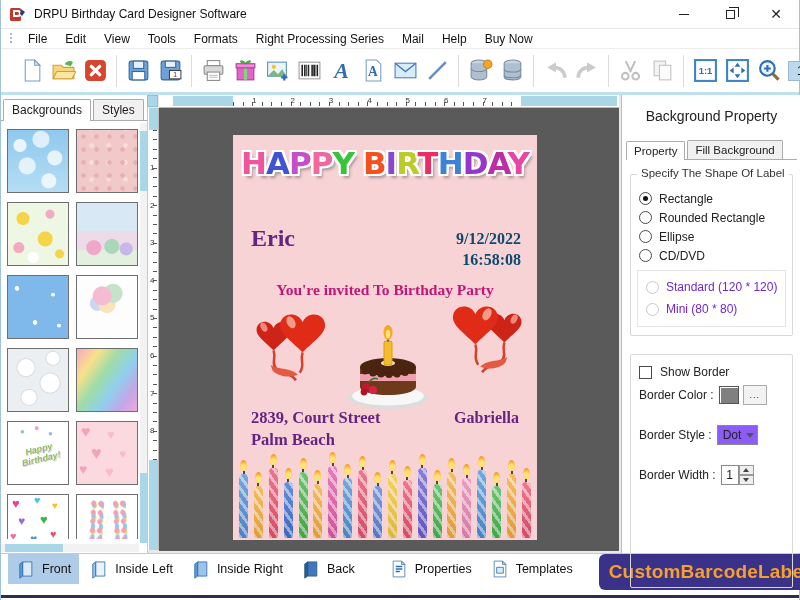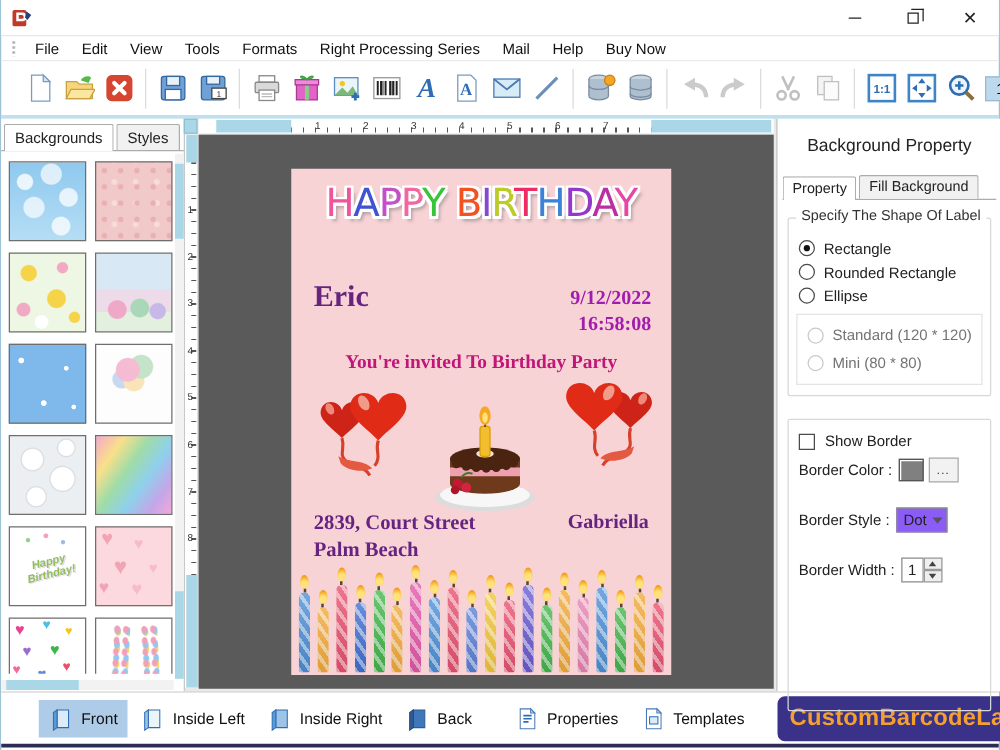--- a/index.html
+++ b/index.html
@@ -56,21 +56,21 @@
   .hnum{position:absolute;top:1px;font-size:8px;color:#333}
   .v-ruler{position:absolute;left:147px;top:13px;width:11px;height:442px;background:#fff;border-right:1px solid #bbb}
   .v-ruler .vblue-t{position:absolute;top:0;left:1px;width:9px;height:22px;background:#a9d7e8}
   .v-ruler .vblue-b{position:absolute;top:352px;left:1px;width:9px;height:90px;background:#a9d7e8}
   .v-ruler .vticks{position:absolute;top:22px;height:330px;right:1px;width:4px;background:repeating-linear-gradient(to bottom,#555 0 1px,transparent 1px 9.4px)}
   .vnum{position:absolute;left:2px;font-size:8px;color:#333}
 
   
   .canvas{position:absolute;left:158px;top:13px;width:460px;height:443px;background:#5a5a5a}
   .card{position:absolute;left:74px;top:27px;width:304px;height:405px;background:var(--card-bg,#f8d3d6)}
-  .card-title{position:absolute;top:10px;left:0;right:0;text-align:center;font-family:"DejaVu Sans",sans-serif;font-weight:400;font-size:31px;letter-spacing:-1px;white-space:nowrap}
+  .card-title{position:absolute;top:10px;left:0;right:0;text-align:center;font-family:"DejaVu Sans",sans-serif;font-weight:700;font-size:31px;letter-spacing:-1px;white-space:nowrap}
   .card-title span{text-shadow:-2px -2px 0 #fff,2px -2px 0 #fff,-2px 2px 0 #fff,2px 2px 0 #fff,0 -2px 0 #fff,0 2px 0 #fff,-2px 0 0 #fff,2px 0 0 #fff,3px 4px 3px rgba(110,110,110,.6)}
   .card .serif{font-family:"Liberation Serif","DejaVu Serif",serif;font-weight:bold;color:var(--card-text,#662480)}
   .recipient{position:absolute;left:18px;top:90px;font-size:24px}
   .datetime{position:absolute;right:16px;top:93px;font-size:16px;text-align:right;line-height:21px}
   .invite{position:absolute;left:0;right:0;top:146px;text-align:center;font-size:15.5px;color:var(--invite-color,#c11677)!important}
   .address{position:absolute;left:18px;top:272px;font-size:16.5px;line-height:22px}
   .sender{position:absolute;right:18px;top:274px;font-size:16px}
   .balloons{position:absolute;width:88px;height:92px}
   .balloons.left{left:14px;top:166px}
   .balloons.right{right:6px;top:158px;transform:scaleX(-1)}
@@ -87,38 +87,38 @@
   .rp-tabs{display:flex;align-items:flex-end;height:24px;margin:12px 4px 0 4px;border-bottom:1px solid #acacac}
   .rp-tabs .tab{font-size:11.5px;padding:3px 7px}
   .groupbox{position:relative;border:1px solid #d8d8d8;margin:14px 8px 0 8px;border-radius:2px}
   .legend{position:absolute;top:-8px;left:6px;background:#fff;padding:0 4px;font-size:11.5px;color:#333}
   .radio-row{display:flex;align-items:center;height:19px;padding-left:8px}
   .radio{width:13px;height:13px;border:1px solid #4a4a4a;border-radius:50%;margin-right:7px;position:relative;background:#fff;flex:0 0 13px}
   .radio.sel:before{content:"";position:absolute;left:3px;top:3px;width:5px;height:5px;border-radius:50%;background:#111}
   .radio-label{font-size:12px}
   .inner-disabled{border:1px solid #e4e4e4;margin:5px 6px 8px 6px;padding:5px 0 6px 0}
   .inner-disabled .radio{border-color:#c9c9c9}
-  .inner-disabled .radio-label{color:#737373}
+  .inner-disabled .radio-label{color:#6d28d9}
   .inner-disabled .radio-row{height:22px}
   .cb-row{display:flex;align-items:center;padding:10px 0 0 8px}
   .checkbox{width:13px;height:13px;border:1px solid #4a4a4a;background:#fff;margin-right:8px}
   .prop-row{display:flex;align-items:center;padding-left:8px;margin-top:10px}
   .swatch{width:20px;height:18px;background:#808080;border:1px solid #555;box-shadow:inset 1px 1px 0 #fff;margin-left:5px}
   .dots-btn{width:24px;height:20px;border:1px solid #aaa;background:#f2f2f2;font-size:9px;text-align:center;line-height:18px;margin-left:4px;letter-spacing:1px}
   .dropdown{display:flex;align-items:center;border:1px solid #8a8a8a;background:#8b5cf6;height:20px;padding:0 3px 0 5px;margin-left:5px}
   .dropdown .dd-arrow{width:0;height:0;border-left:4px solid transparent;border-right:4px solid transparent;border-top:5px solid #555;margin-left:5px}
   .spin{display:flex;margin-left:5px;height:20px}
   .spin .val{width:18px;border:1px solid #8a8a8a;background:#fff;text-align:center;line-height:18px;font-size:12px}
   .spin .arrows{display:flex;flex-direction:column;width:15px}
   .spin .sa{flex:1;border:1px solid #9a9a9a;background:#efefef;display:flex;align-items:center;justify-content:center}
   .tri-up{width:0;height:0;border-left:3px solid transparent;border-right:3px solid transparent;border-bottom:4px solid #444}
   .tri-dn{width:0;height:0;border-left:3px solid transparent;border-right:3px solid transparent;border-top:4px solid #444}.pb10{padding-bottom:10px}
 
   
-  .bottombar{height:45px;display:flex;align-items:center;border-top:1px solid #c9c9c9;border-bottom:3px solid #2c2c54;padding:0 5px 0 24px;background:#fff}
+  .bottombar{height:45px;display:flex;align-items:flex-start;border-top:1px solid #c9c9c9;border-bottom:3px solid #2c2c54;padding:0 5px 0 1px;background:#fff}
   .bb-btn{display:flex;align-items:center;padding:5px 8px;margin-right:2px}
   .bb-btn svg{width:20px;height:20px;margin-right:6px}
   .bb-btn .bb-label{font-size:12.5px;color:#111;white-space:nowrap}
   .bb-btn.active{background:#aecbe8}
   .bb-sep{width:1px;height:30px;background:#d4d4d4;margin:0 8px}
   .logo{margin-left:auto;height:36px;border-radius:6px;display:flex;align-items:center;padding:0 10px;font-weight:bold;font-size:19px;letter-spacing:.2px;white-space:nowrap}
 
   
   .th-1{background:radial-gradient(circle at 20% 25%,#ffffffcc 6px,transparent 7px),radial-gradient(circle at 55% 15%,#ffffffb0 8px,transparent 9px),radial-gradient(circle at 78% 45%,#ffffffc0 7px,transparent 8px),radial-gradient(circle at 32% 58%,#ffffffb0 8px,transparent 9px),radial-gradient(circle at 68% 82%,#ffffffc0 7px,transparent 8px),linear-gradient(180deg,#8fc9ee,#b5ddf5)}
   .th-2{background-color:#f2c9c9;background-image:radial-gradient(#e8b0b0 2px,transparent 2.5px),radial-gradient(#f8dcdc 2px,transparent 2.5px);background-size:13px 13px,17px 17px;background-position:0 0,6px 7px}
@@ -142,20 +142,21 @@
 
 <div class="window">
 
   <div class="titlebar">
     <svg class="app-icon" viewBox="0 0 17 17">
       <rect x="1" y="2" width="11" height="13" rx="1.5" fill="#c0392b"></rect>
       <path d="M4 4h5a3.5 3.5 0 0 1 0 7H4z" fill="#fff"></path>
       <path d="M6 6v3h2.5a1.5 1.5 0 0 0 0-3z" fill="#c0392b"></path>
       <path d="M12 3l4 3-3 4-2-2z" fill="#2c3e78"></path>
     </svg>
+    <span class="title-text">DRPU Birthday Card Designer Software</span>
     <div class="win-controls">
       <div class="win-btn">
           <div class="glyph-min"></div>
         </div>
       <div class="win-btn">
           <div class="glyph-max"></div>
         </div>
       <div class="win-btn">
           <span class="glyph-close">✕</span>
         </div>
@@ -421,21 +422,21 @@
         <span class="vnum" style="top: 318.2px;">8</span>
       </div>
 
     <div class="canvas">
       <div class="card">
 
         <div class="card-title" id="card-title"><span style="color: rgb(240, 84, 155);">H</span><span style="color: rgb(64, 83, 210);">A</span><span style="color: rgb(196, 79, 200);">P</span><span style="color: rgb(242, 103, 158);">P</span><span style="color: rgb(56, 196, 56);">Y</span><span style="display: inline-block; width: 9px;">&nbsp;</span><span style="color: rgb(243, 81, 31);">B</span><span style="color: rgb(138, 70, 208);">I</span><span style="color: rgb(188, 203, 42);">R</span><span style="color: rgb(239, 43, 99);">T</span><span style="color: rgb(60, 130, 214);">H</span><span style="color: rgb(147, 56, 200);">D</span><span style="color: rgb(188, 47, 164);">A</span><span style="color: rgb(231, 70, 166);">Y</span></div>
 
         <div class="recipient serif" style="color: rgb(102, 36, 128);">Eric</div>
 
-        <div class="datetime serif" style="color: #a21caf;">
+        <div class="datetime serif" style="color: #0c4a6e;">
           <div>9/12/2022</div>
           <div>16:58:08</div>
         </div>
 
         <div class="invite serif" style="color: rgb(193, 22, 119);">You're invited To Birthday Party</div>
 
         <svg class="balloons left" viewBox="0 0 90 95">
           <path d="M27 28 C24 19 11 19 9.5 28.5 C8 36 18 42 27 51 C36 42 46 36 44.5 28.5 C43 19 30 19 27 28Z" fill="#ce2417"></path>
           <ellipse cx="17" cy="27" rx="3.2" ry="5" fill="#ef8a7a" transform="rotate(-28 17 27)"></ellipse>
           <path d="M57 22 C53 11 36 11 34 23 C32 33 45 41 57 53 C69 41 82 33 80 23 C78 11 61 11 57 22Z" fill="#e02b16"></path>
@@ -606,20 +607,24 @@
               <span class="radio-label">Rectangle</span>
             </div>
             <div class="radio-row">
               <span class="radio"></span>
               <span class="radio-label">Rounded Rectangle</span>
             </div>
             <div class="radio-row">
               <span class="radio"></span>
               <span class="radio-label">Ellipse</span>
             </div>
+            <div class="radio-row">
+              <span class="radio"></span>
+              <span class="radio-label">CD/DVD</span>
+            </div>
           </div>
         <div class="inner-disabled" id="shape-disabled">
             <div class="radio-row">
               <span class="radio"></span>
               <span class="radio-label">Standard (120 * 120)</span>
             </div>
             <div class="radio-row">
               <span class="radio"></span>
               <span class="radio-label">Mini (80 * 80)</span>
             </div>

